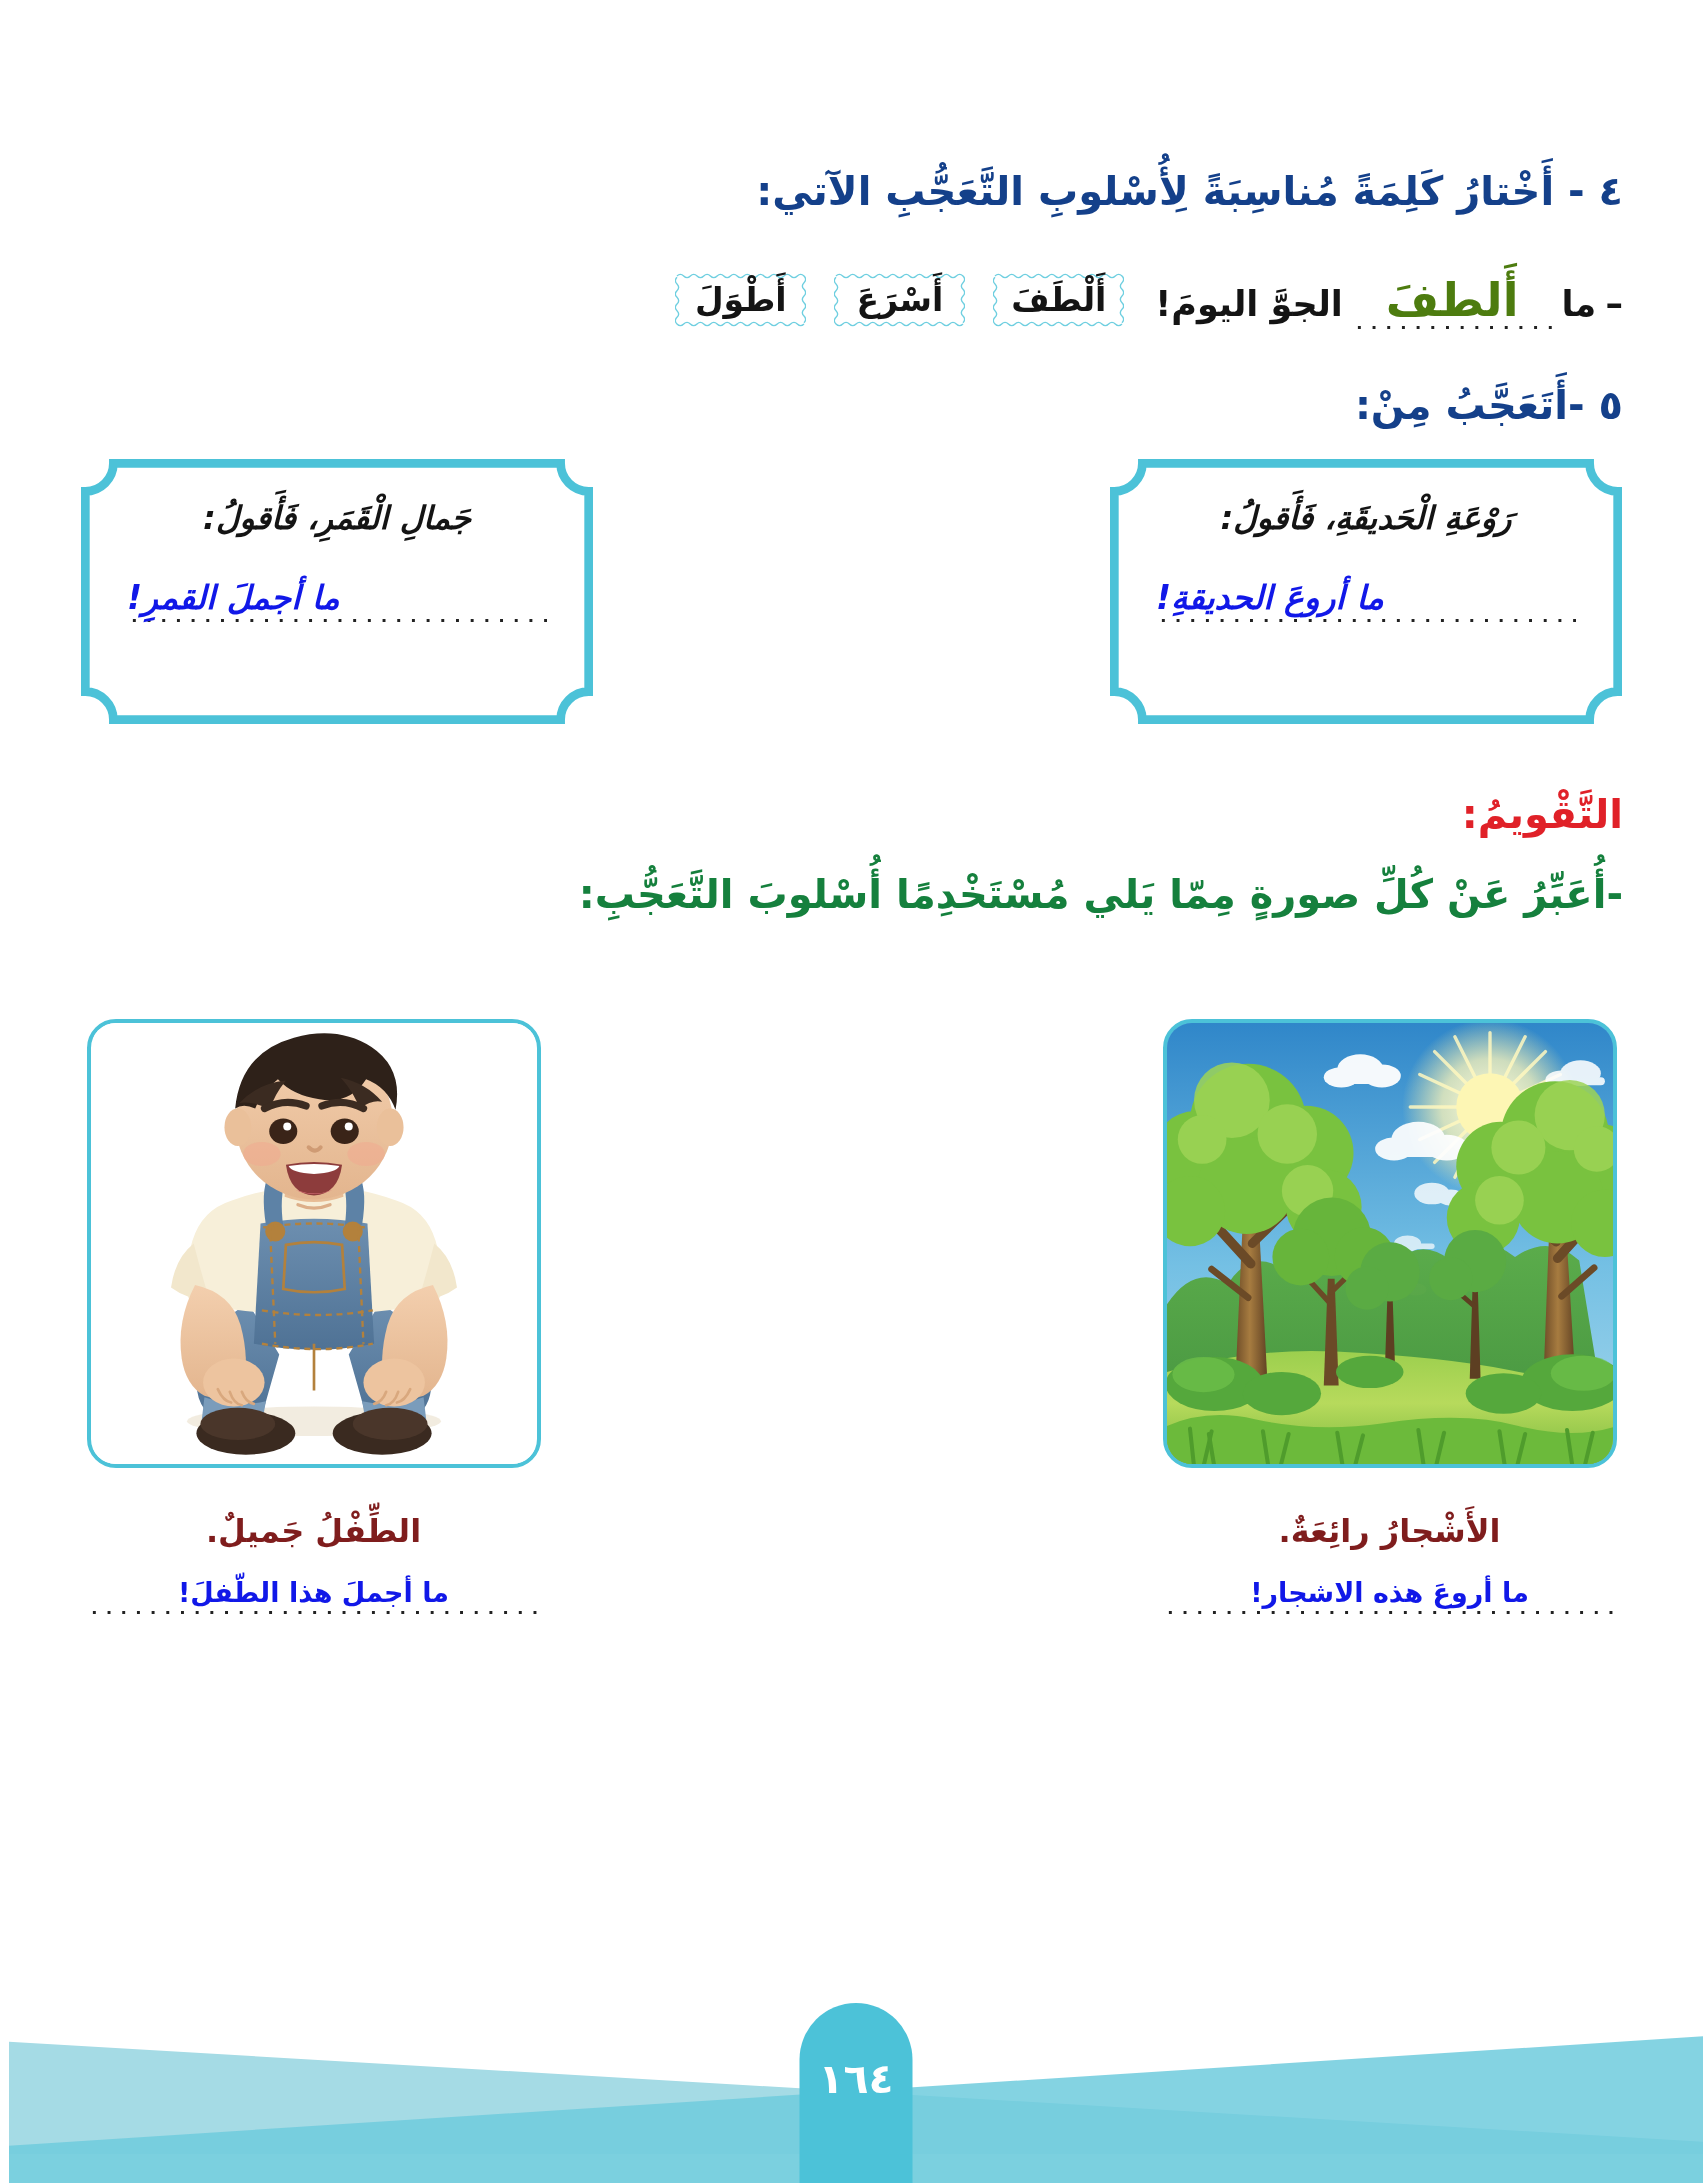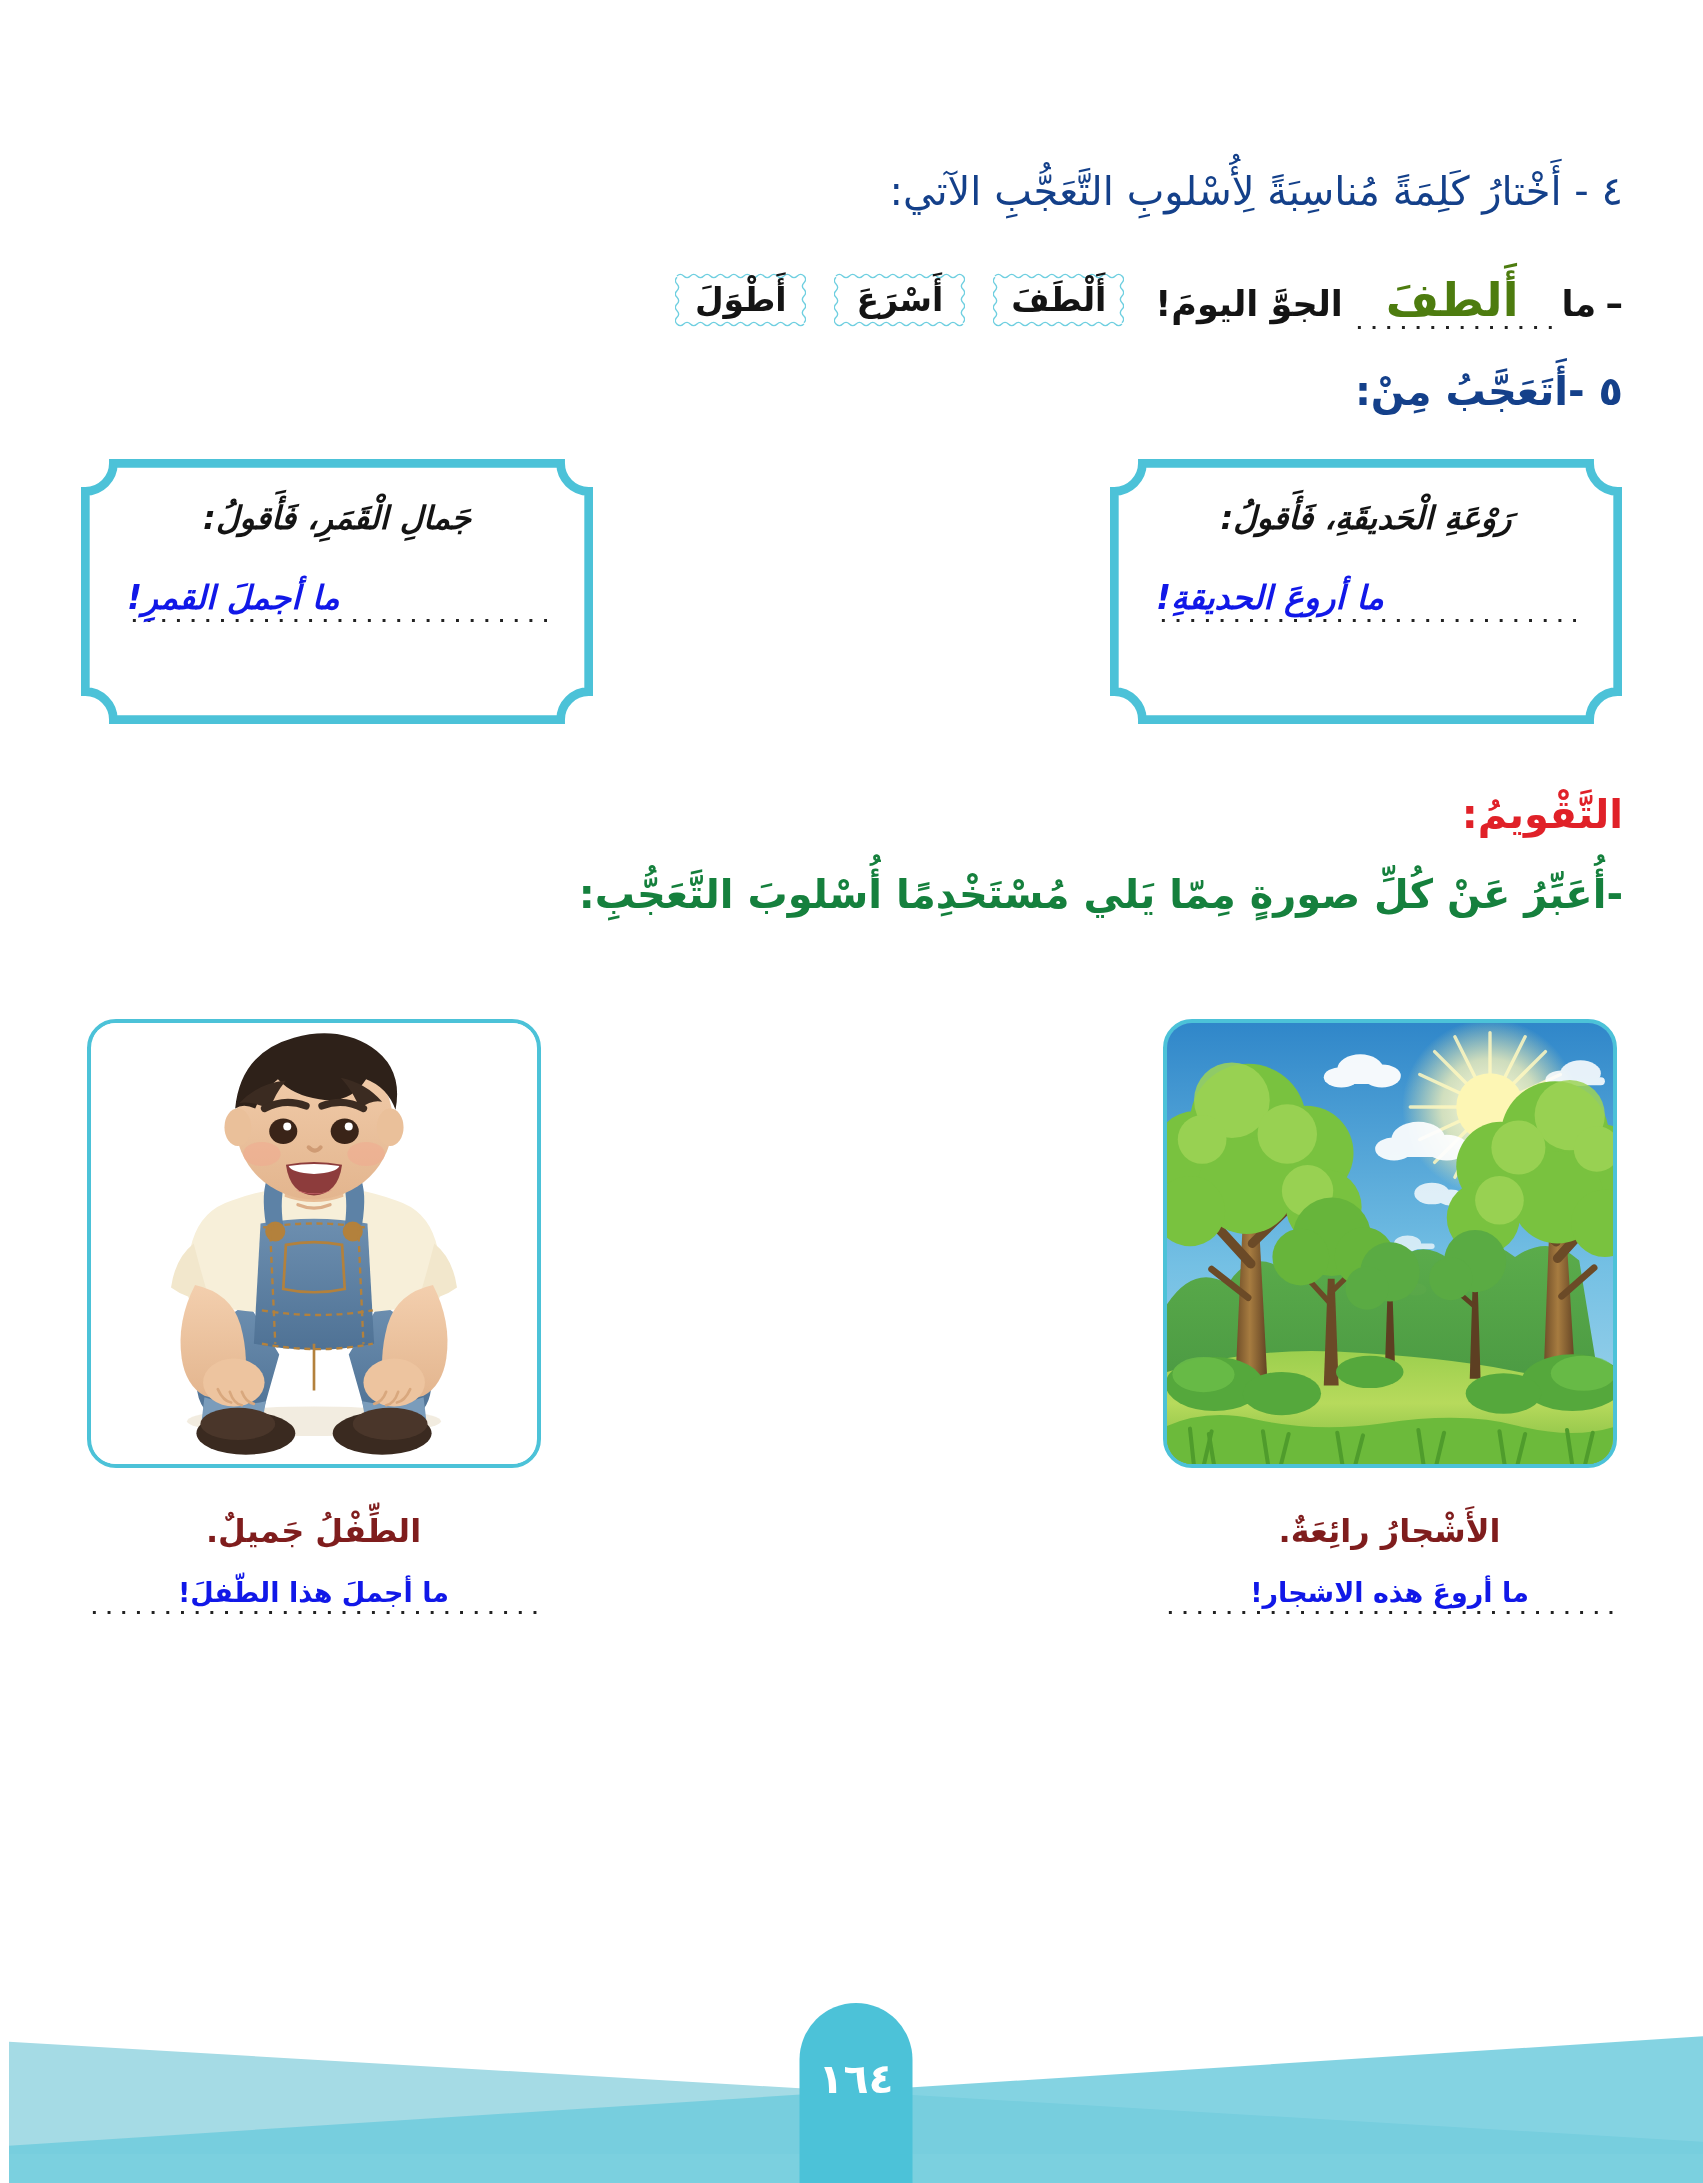--- a/index.html
+++ b/index.html
@@ -27,21 +27,21 @@
     unicode-bidi: isolate;
     white-space: nowrap;
   }
 
   
   .q4-heading {
     position: absolute;
     top: 168px;
     right: 80px;
     font-size: 40px;
-    font-weight: 400;
+    font-weight: 700;
     color: #14408a;
     letter-spacing: 0px;
   }
 
   
   .q4-row {
     position: absolute;
     top: 263px;
     right: 80px;
     left: 467px;
@@ -114,21 +114,21 @@
     position: relative;
     z-index: 2;
     font-size: 33px;
     font-weight: 600;
     color: #141414;
   }
 
   
   .q5-heading {
     position: absolute;
-    top: 368px;
+    top: 382px;
     right: 80px;
     font-size: 40px;
     font-weight: 700;
     color: #14408a;
   }
 
   
   .card-row {
     position: absolute;
     top: 458px;

